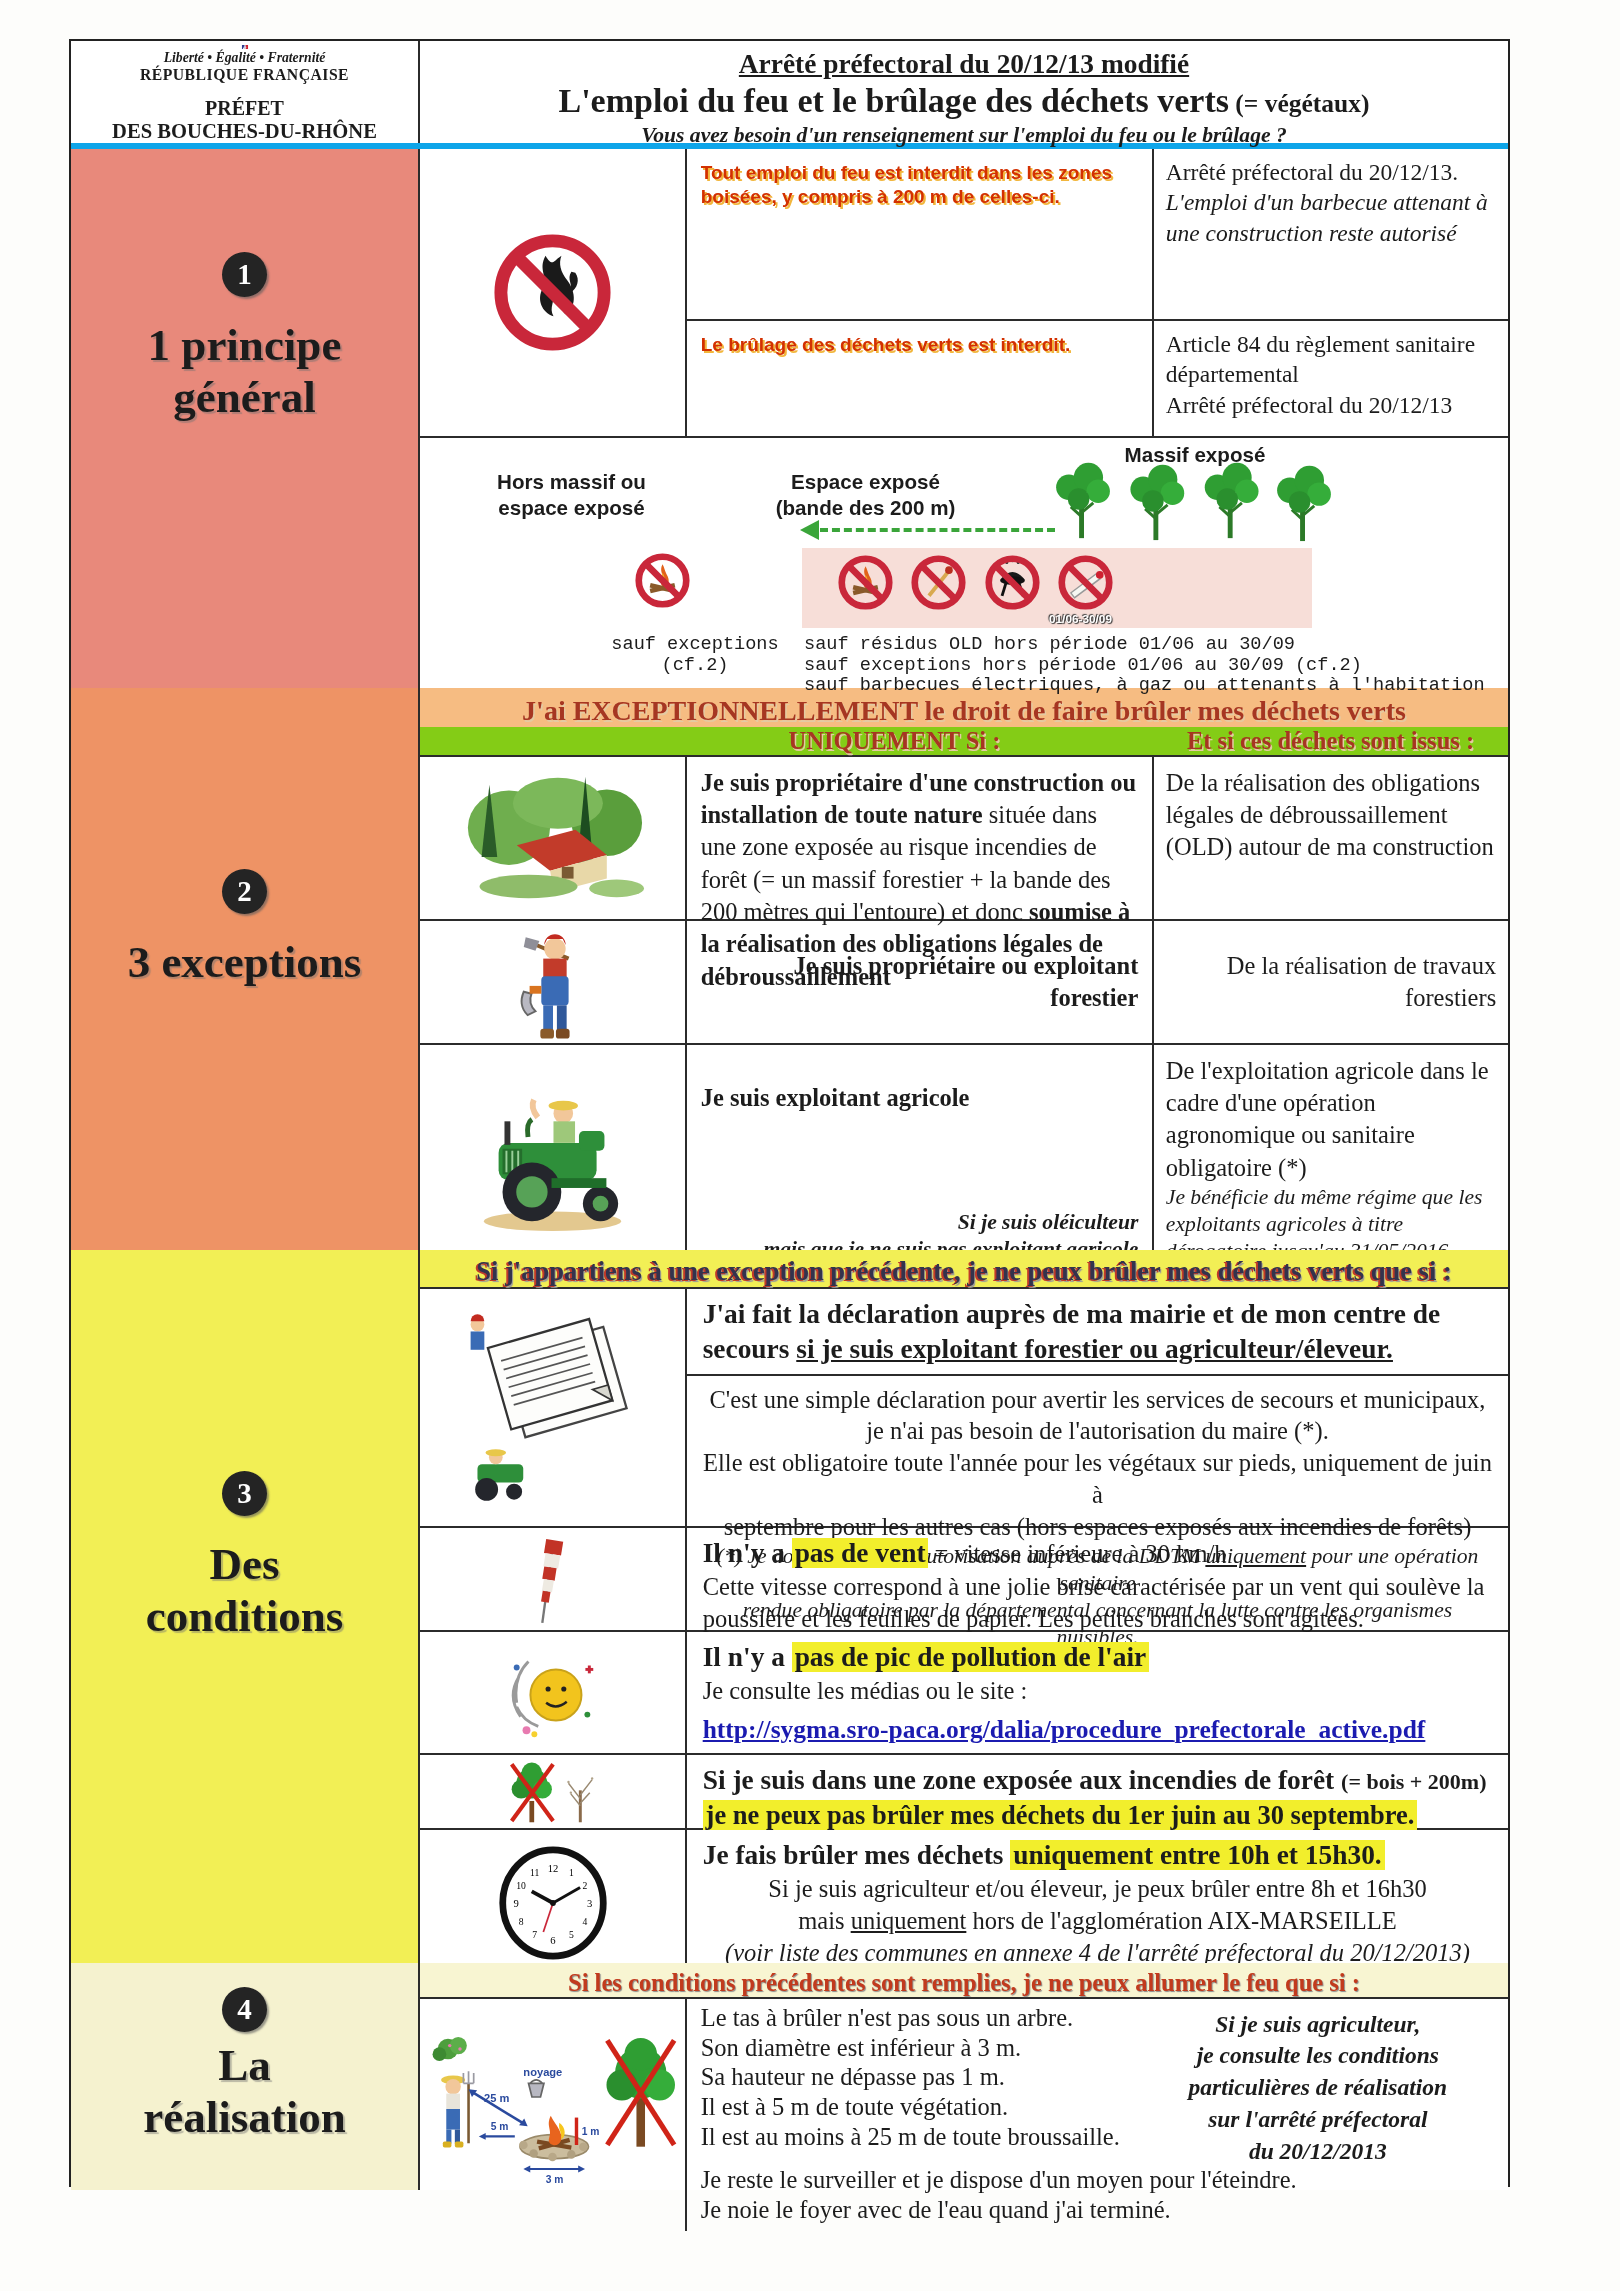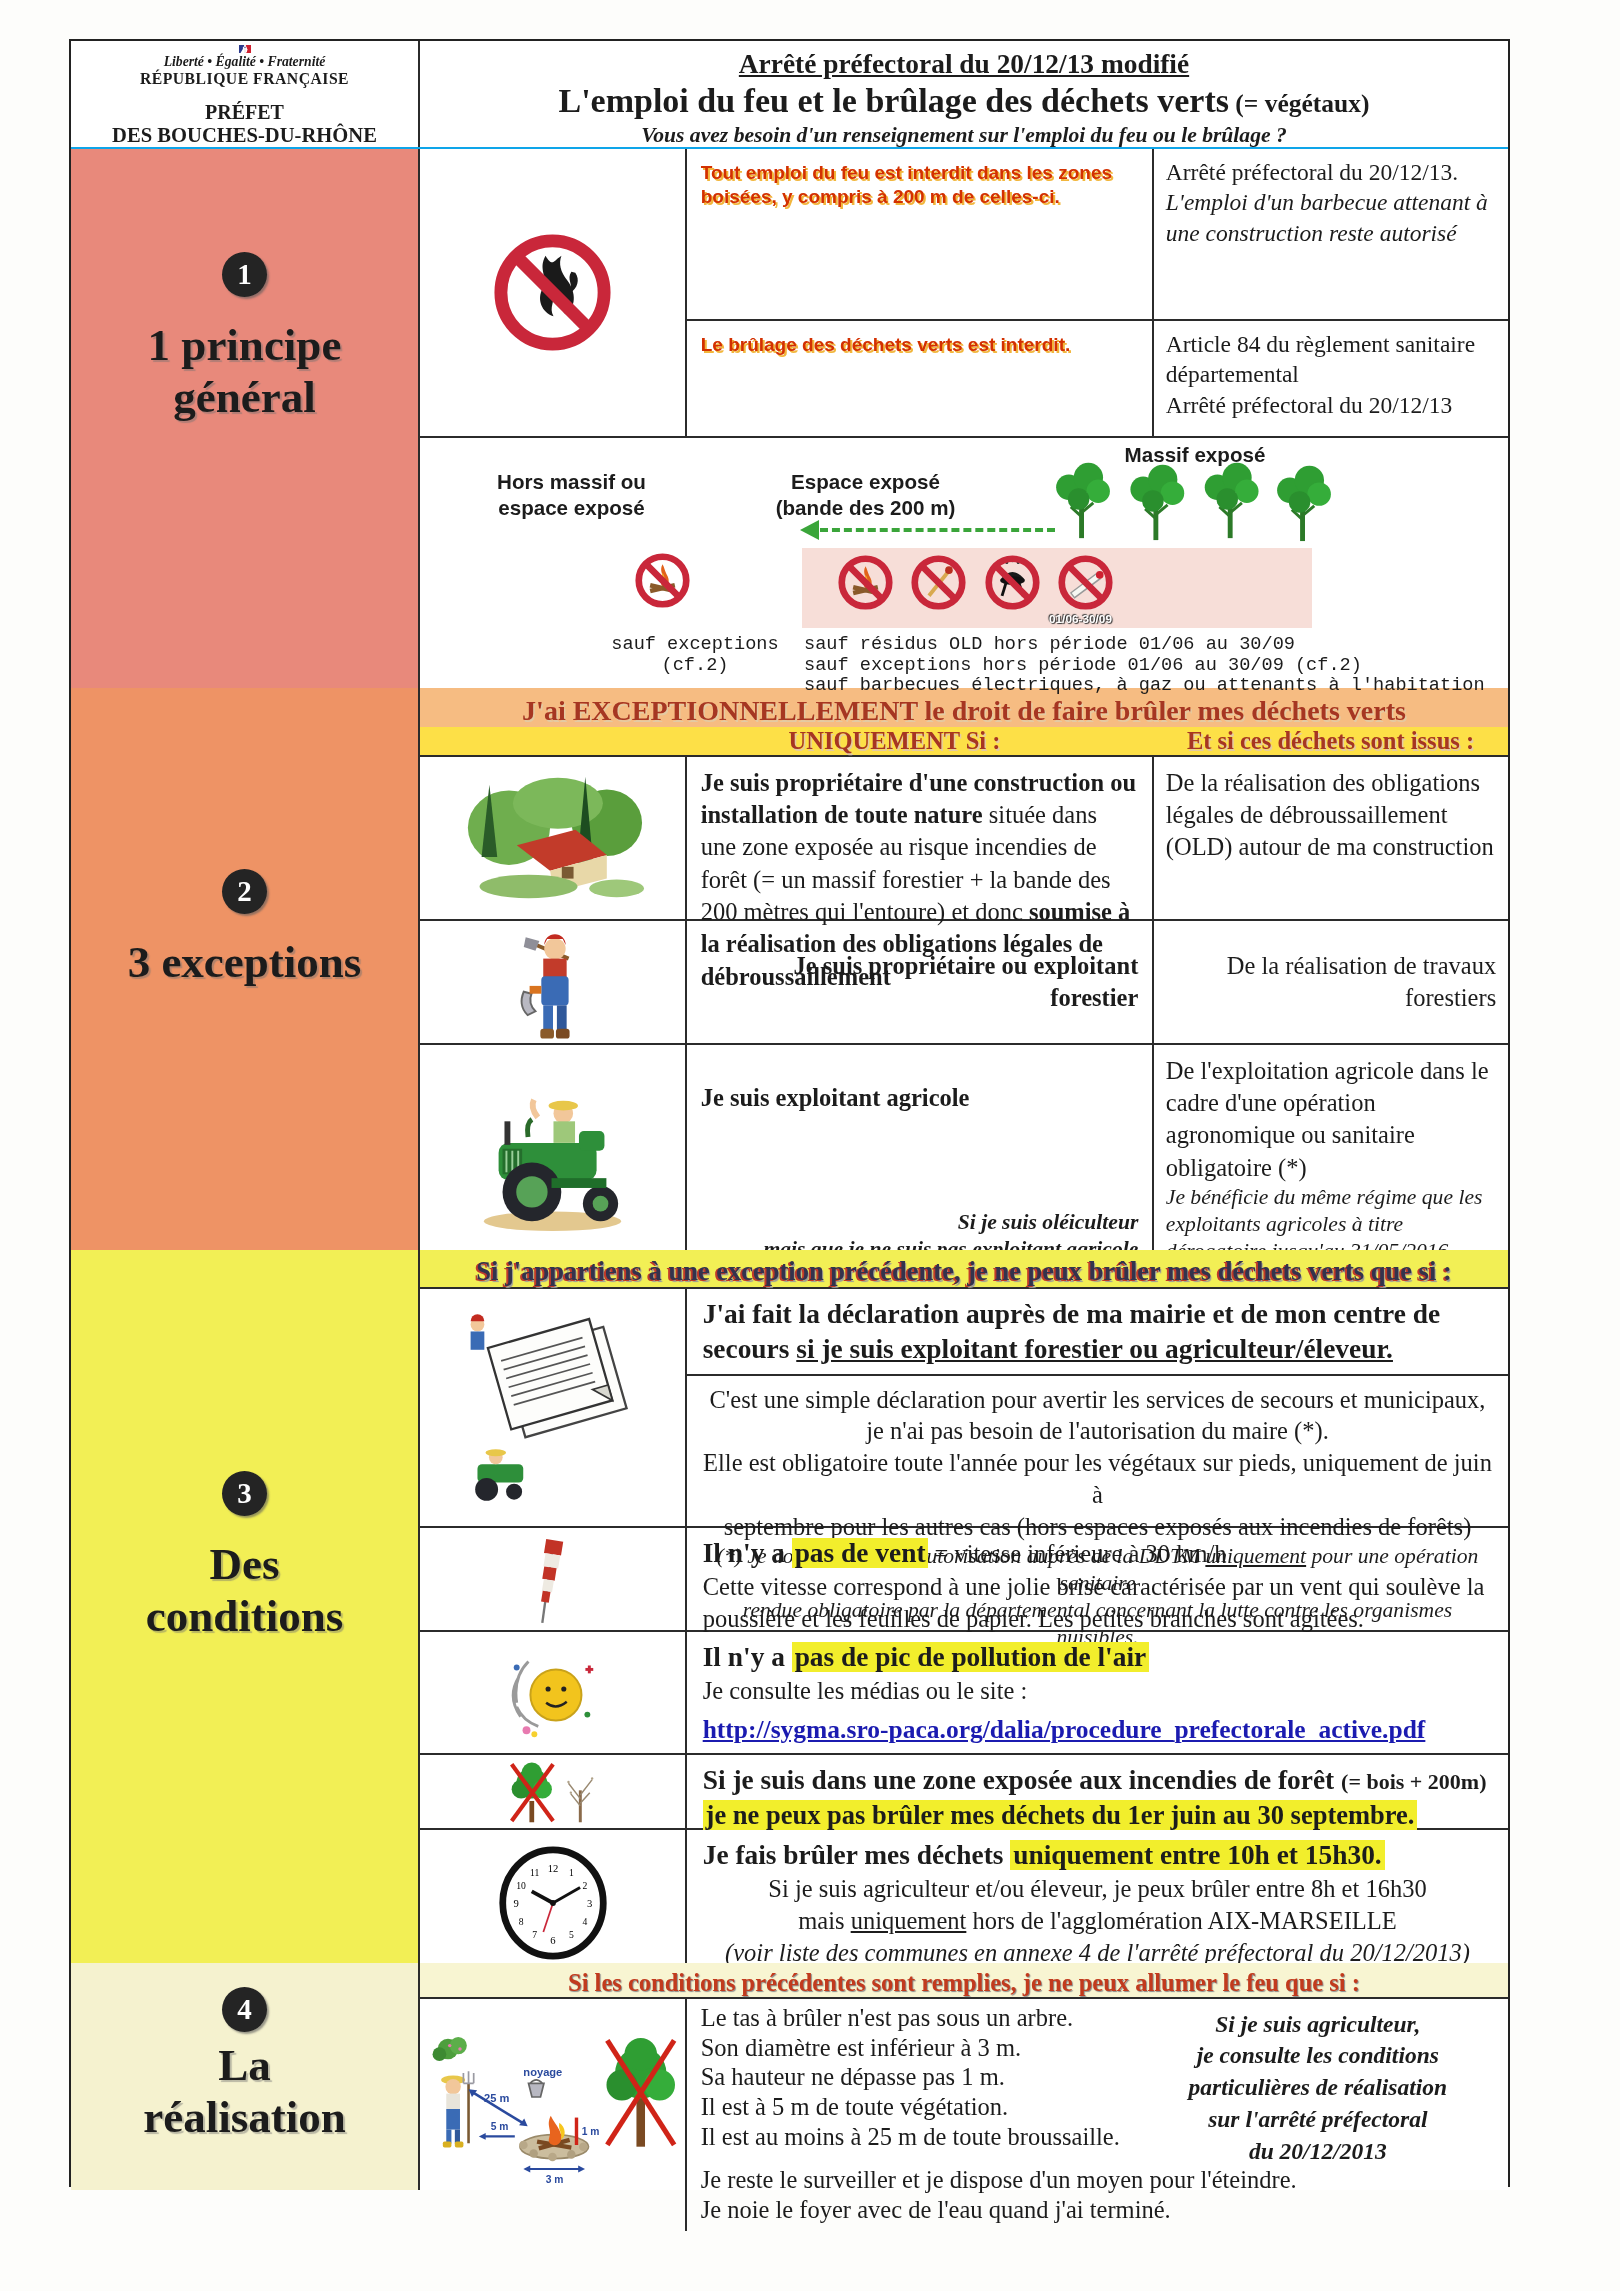--- a/index.html
+++ b/index.html
@@ -4,21 +4,21 @@
 <style>
   * { margin:0; padding:0; box-sizing:border-box; }
   body { width:1620px; height:2292px; background:#fdfdfb; position:relative;
          font-family:"Liberation Serif", serif; color:#1c1c1c; }
   .doc { position:absolute; left:69px; top:39px; width:1441px; height:2148px;
          border:2px solid #222; background:#fff; }
 
   
   .row { display:flex; }
   .bR { border-right:2px solid #2b2b2b; }
-  .bB { border-bottom:2px solid #0ea5e9; }
+  .bB { border-bottom:6px solid #0ea5e9; }
   .hl { background:#f2ee2c; padding:0 2.9px; }
   .u { text-decoration:underline; }
 
   
   .header { height:108px; }
   .logo-cell { width:349px; display:flex; flex-direction:column; align-items:center; padding-top:3.9px; }
   .logo-motto { font-size:13.7px; font-style:italic; font-weight:bold; margin-top:1px; }
   .logo-rf { font-size:15.7px; font-weight:bold; letter-spacing:0.5px; }
   .logo-p1 { font-size:20px; font-weight:bold; margin-top:13px; }
   .logo-p2 { font-size:20.6px; font-weight:bold; }
@@ -65,21 +65,21 @@
   .arrow-line { position:absolute; height:0; border-top:4.9px dashed #3aa53a; }
   .arrow-head { position:absolute; width:0; height:0; border-top:10.8px solid transparent;
                 border-bottom:10.8px solid transparent; border-right:19.6px solid #3aa53a; }
   .badge { position:absolute; font-family:"Liberation Sans", sans-serif; font-weight:bold;
            font-size:11.8px; color:#fff; text-shadow:1px 1px 1px #333, -1px -1px 1px #333; }
 
   
   .s2 { height:562px; }
   .band2 { height:47px; background:#f6bc82; text-align:center; font-size:28px; font-weight:bold;
            color:#a63622; text-shadow:1.5px 1.5px 0 #e4caa2; padding-top:6.9px; }
-  .band2b { height:39px; background:#fde047; display:flex; border-bottom:2px solid #2b2b2b;align-items:center; }
+  .band2b { height:39px; background:#84cc16; display:flex; border-bottom:2px solid #2b2b2b;align-items:center; }
   .band2b div { font-size:24.5px; font-weight:bold; color:#a63622; text-shadow:1.5px 1.5px 0 #e4caa2; }
   .s2row { display:flex; border-bottom:2px solid #2b2b2b; }
   .s2row:last-child { border-bottom:none; }
   .cell-icon { width:267px; display:flex; align-items:center; justify-content:center; border-right:2px solid #2b2b2b; }
   .cell-mid { width:467px; border-right:2px solid #2b2b2b; padding:9.8px 13.7px; font-size:24.5px; line-height:1.32;
               display:flex; flex-direction:column; }
   .cell-src { flex:1; padding:9.8px 11.8px; font-size:24.5px; line-height:1.32; display:flex; flex-direction:column; }
   .note-it { font-weight:bold; font-style:italic; font-size:21.6px; text-align:right; line-height:1.25; }
   .note-it2 { font-style:italic; font-size:21.6px; line-height:1.25; }
 

